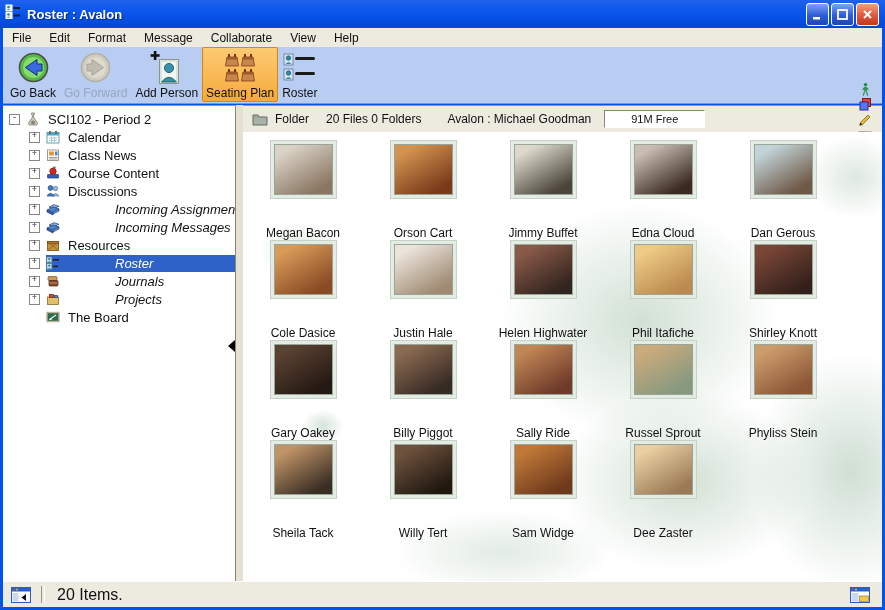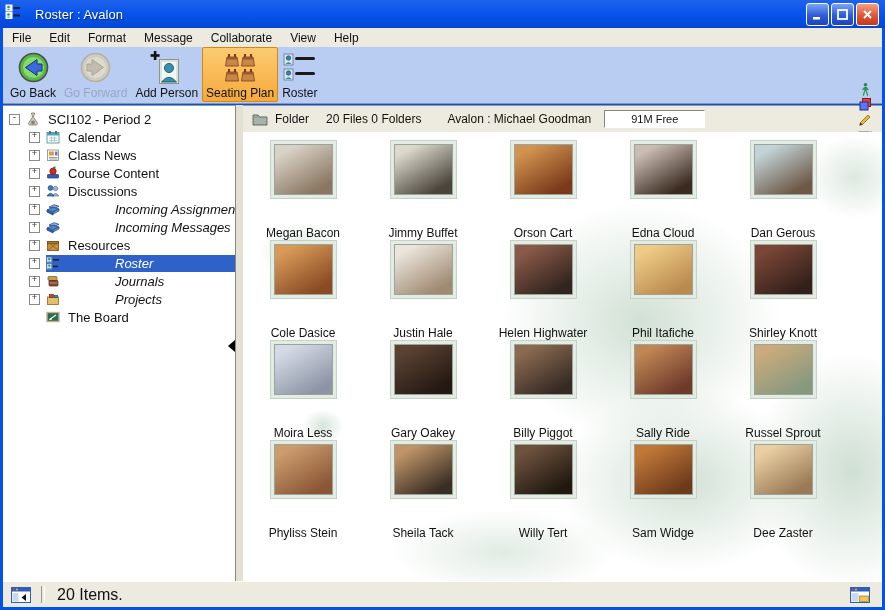--- a/index.html
+++ b/index.html
@@ -1,21 +1,21 @@
 <!DOCTYPE html>
 <html><head>
 <meta charset="utf-8">
 <style>
   html,body{margin:0;padding:0;background:#555;font-family:"Liberation Sans",sans-serif;}
   #win{position:relative;width:885px;height:610px;background:#0353E9;overflow:hidden;}
   
   #titlebar{position:absolute;top:0;left:0;right:0;height:28px;
     background:linear-gradient(180deg,#1E62EC 0%,#0A55EC 45%,#0346D6 100%);
     display:flex;align-items:center;padding-left:5px;box-sizing:border-box;}
-  #title-text{color:#fff;font-weight:normal;font-size:13px;margin-left:14px;text-shadow:1px 1px 1px #012a80;}
+  #title-text{color:#fff;font-weight:bold;font-size:13px;margin-left:6px;text-shadow:1px 1px 1px #012a80;}
   #win-controls{position:absolute;right:6px;top:3px;display:flex;gap:2px;}
   .wbtn{width:21px;height:21px;border:1px solid #fff;border-radius:3px;display:flex;align-items:center;justify-content:center;cursor:default;}
   .wbtn.minmax{background:linear-gradient(180deg,#7EA2F6,#2E5CD8 55%,#1E44B8);}
   .wbtn.close{background:linear-gradient(180deg,#F4A080,#E0563A 55%,#C03A1E);}
   
   #menubar{position:absolute;top:28px;left:3px;right:3px;height:19px;background:#EDEAE0;
     display:flex;align-items:center;font-size:12px;color:#111;}
   .menu-item{padding:2px 9px;}
   
   #toolbar{position:absolute;top:47px;left:3px;right:3px;height:57px;background:#B9CDF2;
@@ -434,28 +434,28 @@
             </span>
           </span>
       </div>
       <div id="content-body">
         <div id="grid">
             <div class="student">
     <div class="photo" style="background: linear-gradient(150deg, rgb(217, 210, 198) 15%, rgb(138, 118, 98) 85%);"></div>
     <div class="sname">Megan Bacon</div>
   </div>
             <div class="student">
+    <div class="photo" style="background: linear-gradient(150deg, rgb(210, 147, 80) 15%, rgb(122, 58, 26) 85%);"></div>
+    <div class="sname">Orson Cart</div>
+  </div>
+            <div class="student">
     <div class="photo" style="background: linear-gradient(150deg, rgb(220, 216, 204) 15%, rgb(74, 68, 58) 85%);"></div>
     <div class="sname">Jimmy Buffet</div>
   </div>
             <div class="student">
-    <div class="photo" style="background: linear-gradient(150deg, rgb(210, 147, 80) 15%, rgb(122, 58, 26) 85%);"></div>
-    <div class="sname">Orson Cart</div>
-  </div>
-            <div class="student">
     <div class="photo" style="background: linear-gradient(150deg, rgb(201, 188, 178) 15%, rgb(58, 42, 32) 85%);"></div>
     <div class="sname">Edna Cloud</div>
   </div>
             <div class="student">
     <div class="photo" style="background: linear-gradient(150deg, rgb(194, 212, 216) 15%, rgb(110, 88, 70) 85%);"></div>
     <div class="sname">Dan Gerous</div>
   </div>
             <div class="student">
     <div class="photo" style="background: linear-gradient(150deg, rgb(215, 154, 88) 15%, rgb(138, 74, 36) 85%);"></div>
     <div class="sname">Cole Dasice</div>
@@ -468,24 +468,20 @@
     <div class="photo" style="background: linear-gradient(150deg, rgb(138, 90, 72) 15%, rgb(50, 36, 30) 85%);"></div>
     <div class="sname">Helen Highwater</div>
   </div>
             <div class="student">
     <div class="photo" style="background: linear-gradient(150deg, rgb(238, 203, 134) 15%, rgb(186, 138, 78) 85%);"></div>
     <div class="sname">Phil Itafiche</div>
   </div>
             <div class="student">
     <div class="photo" style="background: linear-gradient(150deg, rgb(122, 70, 54) 15%, rgb(51, 32, 26) 85%);"></div>
     <div class="sname">Shirley Knott</div>
-  </div>
-            <div class="student">
-    <div class="photo" style="background: linear-gradient(150deg, rgb(212, 218, 228) 15%, rgb(140, 148, 166) 85%);"></div>
-    <div class="sname">Moira Less</div>
   </div>
             <div class="student">
     <div class="photo" style="background: linear-gradient(150deg, rgb(90, 66, 50) 15%, rgb(36, 24, 18) 85%);"></div>
     <div class="sname">Gary Oakey</div>
   </div>
             <div class="student">
     <div class="photo" style="background: linear-gradient(150deg, rgb(138, 106, 80) 15%, rgb(54, 42, 36) 85%);"></div>
     <div class="sname">Billy Piggot</div>
   </div>
             <div class="student">

